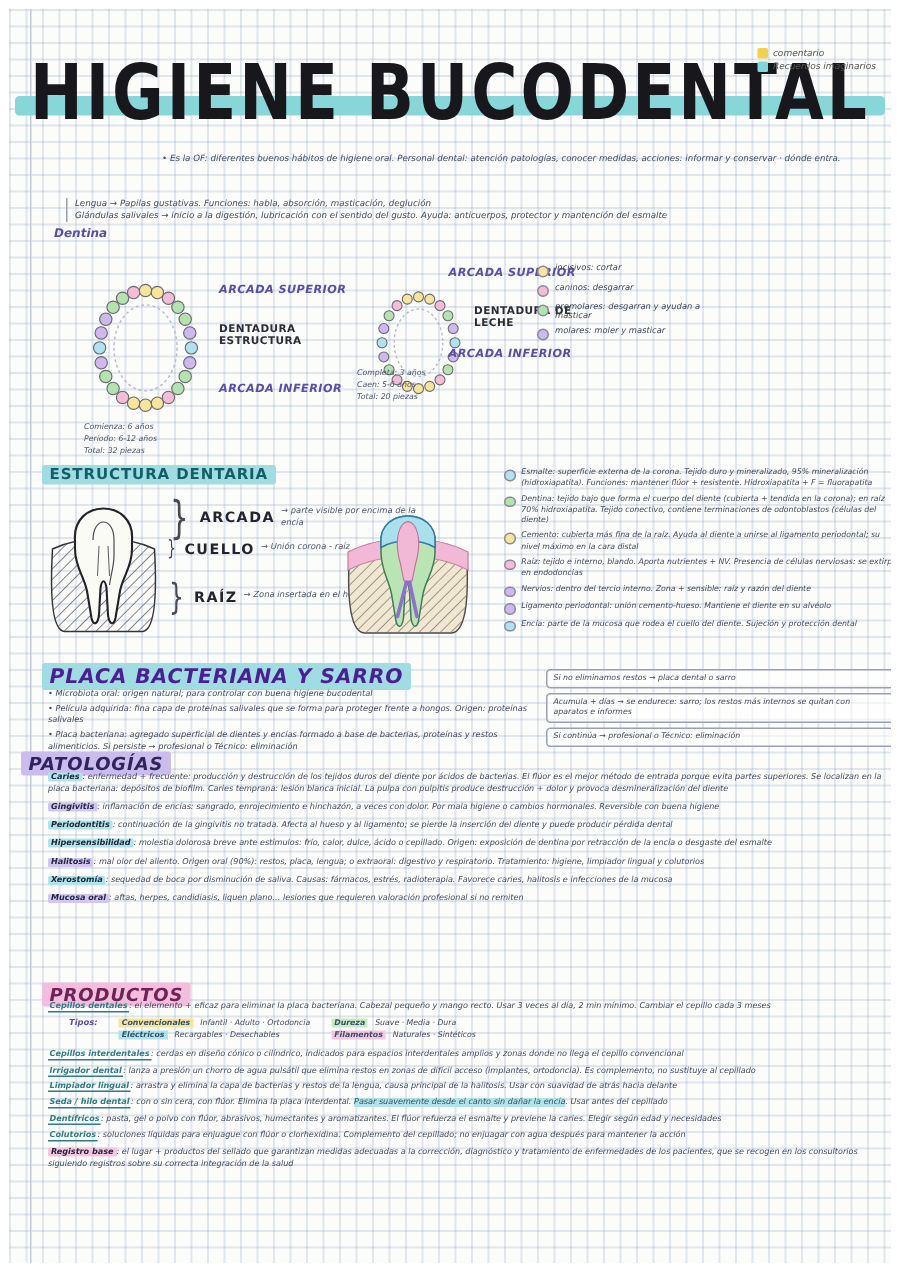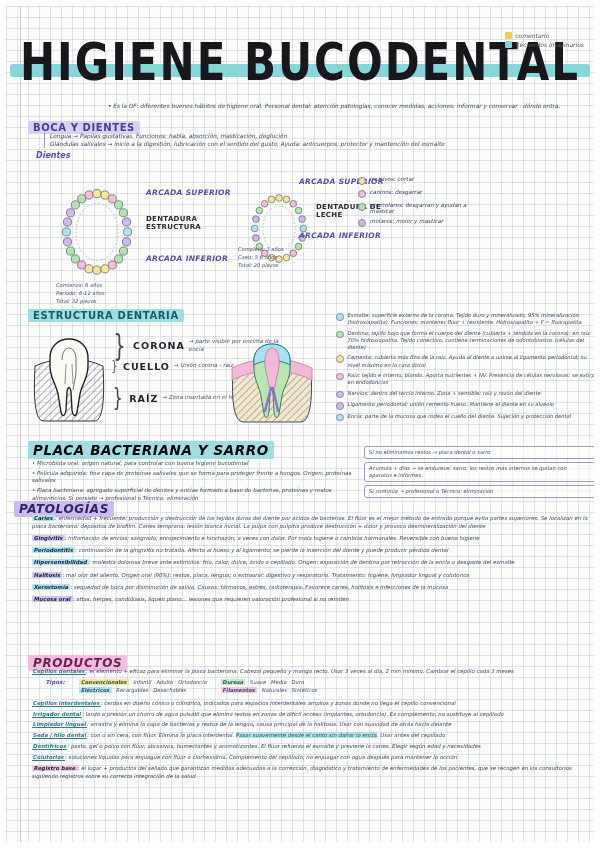--- a/index.html
+++ b/index.html
@@ -21,21 +21,21 @@
   .legend{position:absolute;right:10px;top:26px;font-size:6px;font-style:italic;color:#555;}
   .legend-row{display:flex;align-items:center;gap:3px;margin-bottom:2px;}
   .legend-swatch{width:7px;height:7px;border-radius:1px;display:inline-block;}
 
   .intro{position:absolute;left:102px;top:97px;width:470px;font-size:5.8px;font-style:italic;color:#44495e;}
 
   
   .h-sec{display:inline-block;font-weight:700;padding:1px 5px;border-radius:2px;letter-spacing:.6px;}
   .h-boca{background:#d9d0f2;color:#46409a;font-size:10px;}
   .h-estr{background:#9fdde2;color:#145f66;font-size:10px;text-align:center;}
-  .h-placa{background:#9fdde2;color:#000000;font-size:13.5px;font-style:italic;}
+  .h-placa{background:#9fdde2;color:#4c1d95;font-size:13.5px;font-style:italic;}
   .h-pat{background:#cabced;color:#2f2460;font-size:12px;font-style:italic;}
   .h-prod{background:#f3bedd;color:#6e2356;font-size:12px;font-style:italic;}
 
   .hw{font-size:5.8px;font-style:italic;color:#44495e;line-height:1.4;}
   .sub-word{font-size:8px;font-weight:700;color:#5a4fa8;font-style:italic;}
   .bracketed{border-left:1px solid #9a9fb5;padding-left:5px;margin-left:8px;}
 
   
   .arch-label{font-size:7.5px;font-weight:700;color:#5a4fa8;font-style:italic;letter-spacing:.3px;}
   .arch-mid{font-size:7px;font-weight:700;color:#2c2c38;letter-spacing:.3px;}
@@ -84,29 +84,26 @@
       <span>comentario</span>
     </div>
     <div class="legend-row">
       <span class="legend-swatch" style="background: rgb(127, 216, 216);"></span>
       <span>Recuerdos imaginarios</span>
     </div>
   </div>
 
   <div class="intro">• Es la OF: diferentes buenos hábitos de higiene oral. Personal dental: atención patologías, conocer medidas, acciones: informar y conservar · dónde entra.</div>
 
-  <div class="abs" style="left:22px;top:110px;">
-    <span class="h-sec h-boca">BOCA Y DIENTES</span>
-  </div>
   <div class="abs" style="left:30px;top:126px;width:540px;">
     <div class="bracketed">
       <div class="hw">Lengua → Papilas gustativas. Funciones: habla, absorción, masticación, deglución</div>
       <div class="hw">Glándulas salivales → inicio a la digestión, lubricación con el sentido del gusto. Ayuda: anticuerpos, protector y mantención del esmalte</div>
     </div>
-    <div class="sub-word" style="margin-top:3px;">Dientes</div>
+    <div class="sub-word" style="margin-top:3px;">Dentina</div>
   </div>
 
   <svg class="abs" style="left:48px;top:176px;" width="86" height="96" viewBox="0 0 90 100">
     <ellipse cx="45" cy="52" rx="22" ry="30" fill="none" stroke="#b9b9c6" stroke-width="1" stroke-dasharray="2 2"></ellipse>
     <g stroke="#6a6a72" stroke-width="0.8">
       <circle cx="13" cy="52" r="4.3" fill="#aee3ef"></circle>
         <circle cx="14.1" cy="41.6" r="4.3" fill="#cdb9ee"></circle>
       <circle cx="17.3" cy="32" r="4.3" fill="#cdb9ee"></circle>
         <circle cx="22.4" cy="23.7" r="4.3" fill="#b5e3b0"></circle>
       <circle cx="29" cy="17.4" r="4.3" fill="#b5e3b0"></circle>
@@ -204,21 +201,21 @@
       </pattern>
     </defs>
     <path d="M5,46 Q2,100 13,101 L65,101 Q76,100 73,46 Q58,39 39,39 Q20,39 5,46 Z" fill="url(#hA)" stroke="#33333b" stroke-width="1"></path>
     <path d="M20,40 C18,12 60,12 58,40 L58,46 C58,58 52,64 50,74 L47,92 C46,97 43,97 42,90 L41,72 C40,66 38,66 37,72 L36,90 C35,97 32,97 31,92 L28,74 C26,64 20,58 20,46 Z" fill="#fbfbf6" stroke="#22222a" stroke-width="1.4"></path>
     <path d="M32,40 C32,24 46,24 46,40 L46,50 C46,58 44,62 43,70" fill="none" stroke="#4a4a55" stroke-width="0.8"></path>
     <path d="M36,44 L35,64 M42,44 L43,64" fill="none" stroke="#4a4a55" stroke-width="0.6"></path>
   </svg>
 
   <div class="part" style="left:104px;top:322px;">
     <span class="brace" style="font-size:30px;">}</span>
-    <span class="pname">CORONA</span>
+    <span class="pname">ARCADA</span>
     <span class="pdesc">→ parte visible por encima de la encía</span>
   </div>
   <div class="part" style="left:104px;top:352px;">
     <span class="brace" style="font-size:14px;">}</span>
     <span class="pname">CUELLO</span>
     <span class="pdesc">→ Unión corona - raíz</span>
   </div>
   <div class="part" style="left:104px;top:378px;">
     <span class="brace" style="font-size:24px;">}</span>
     <span class="pname">RAÍZ</span>

